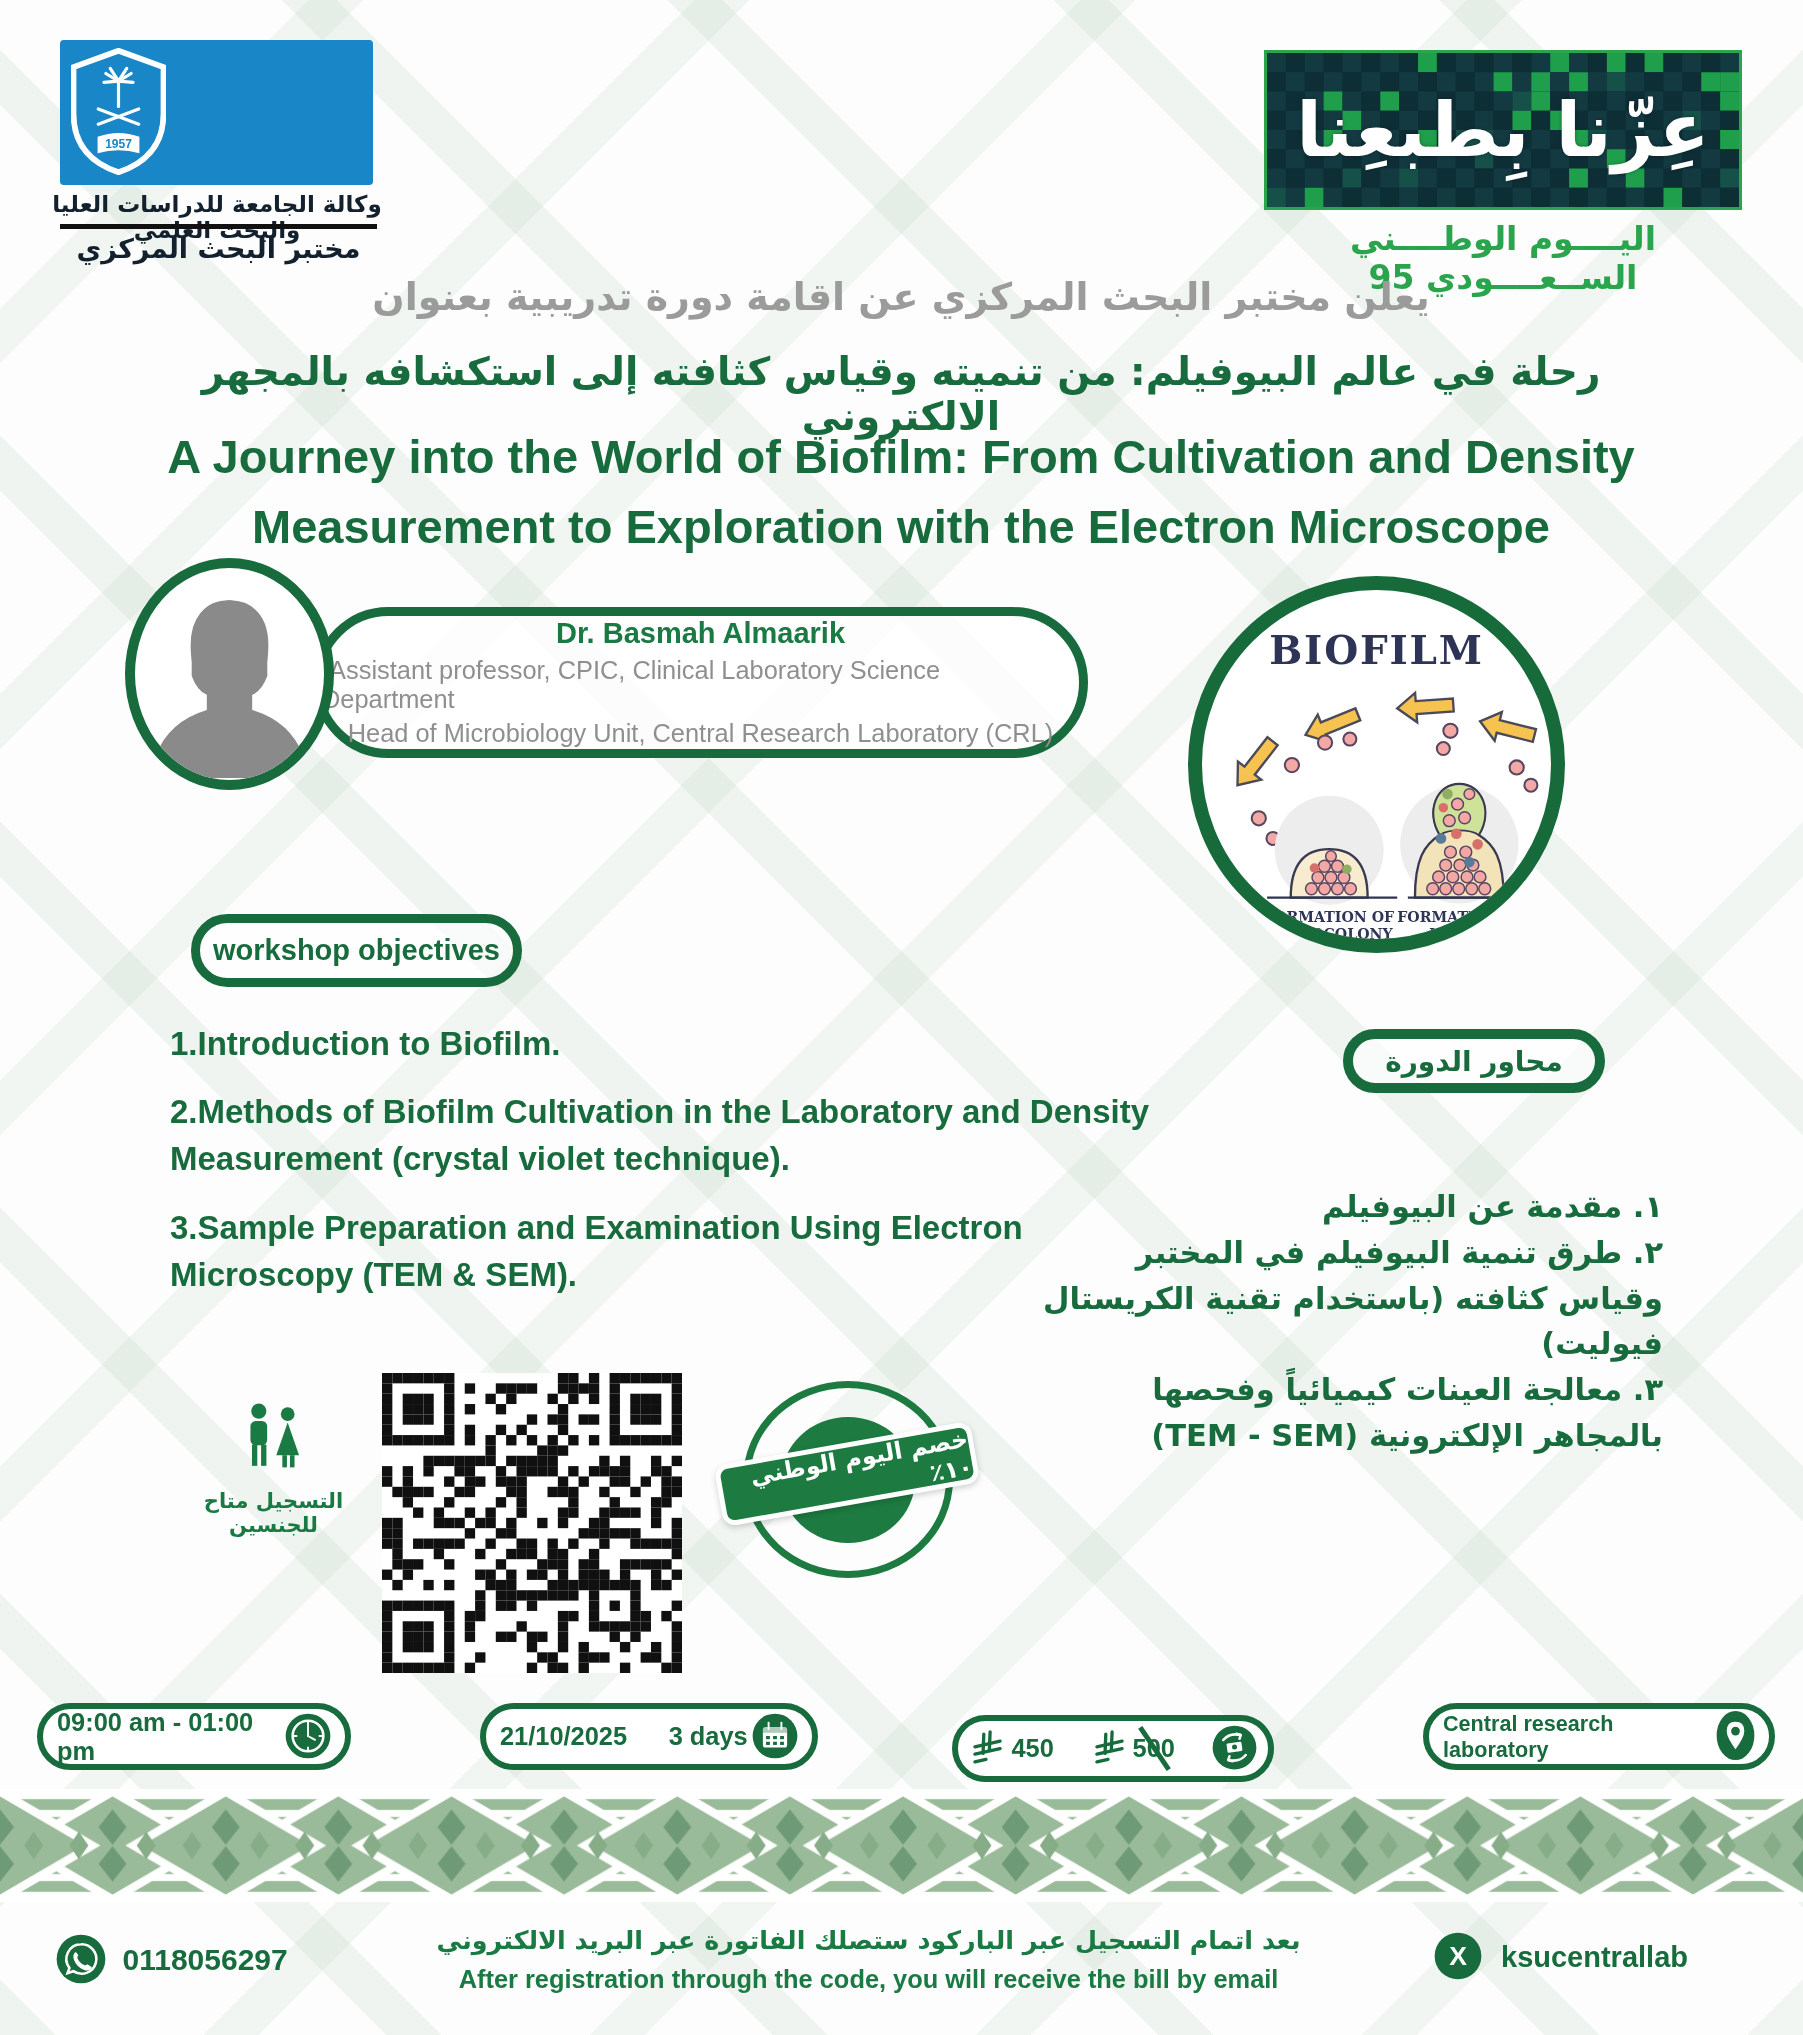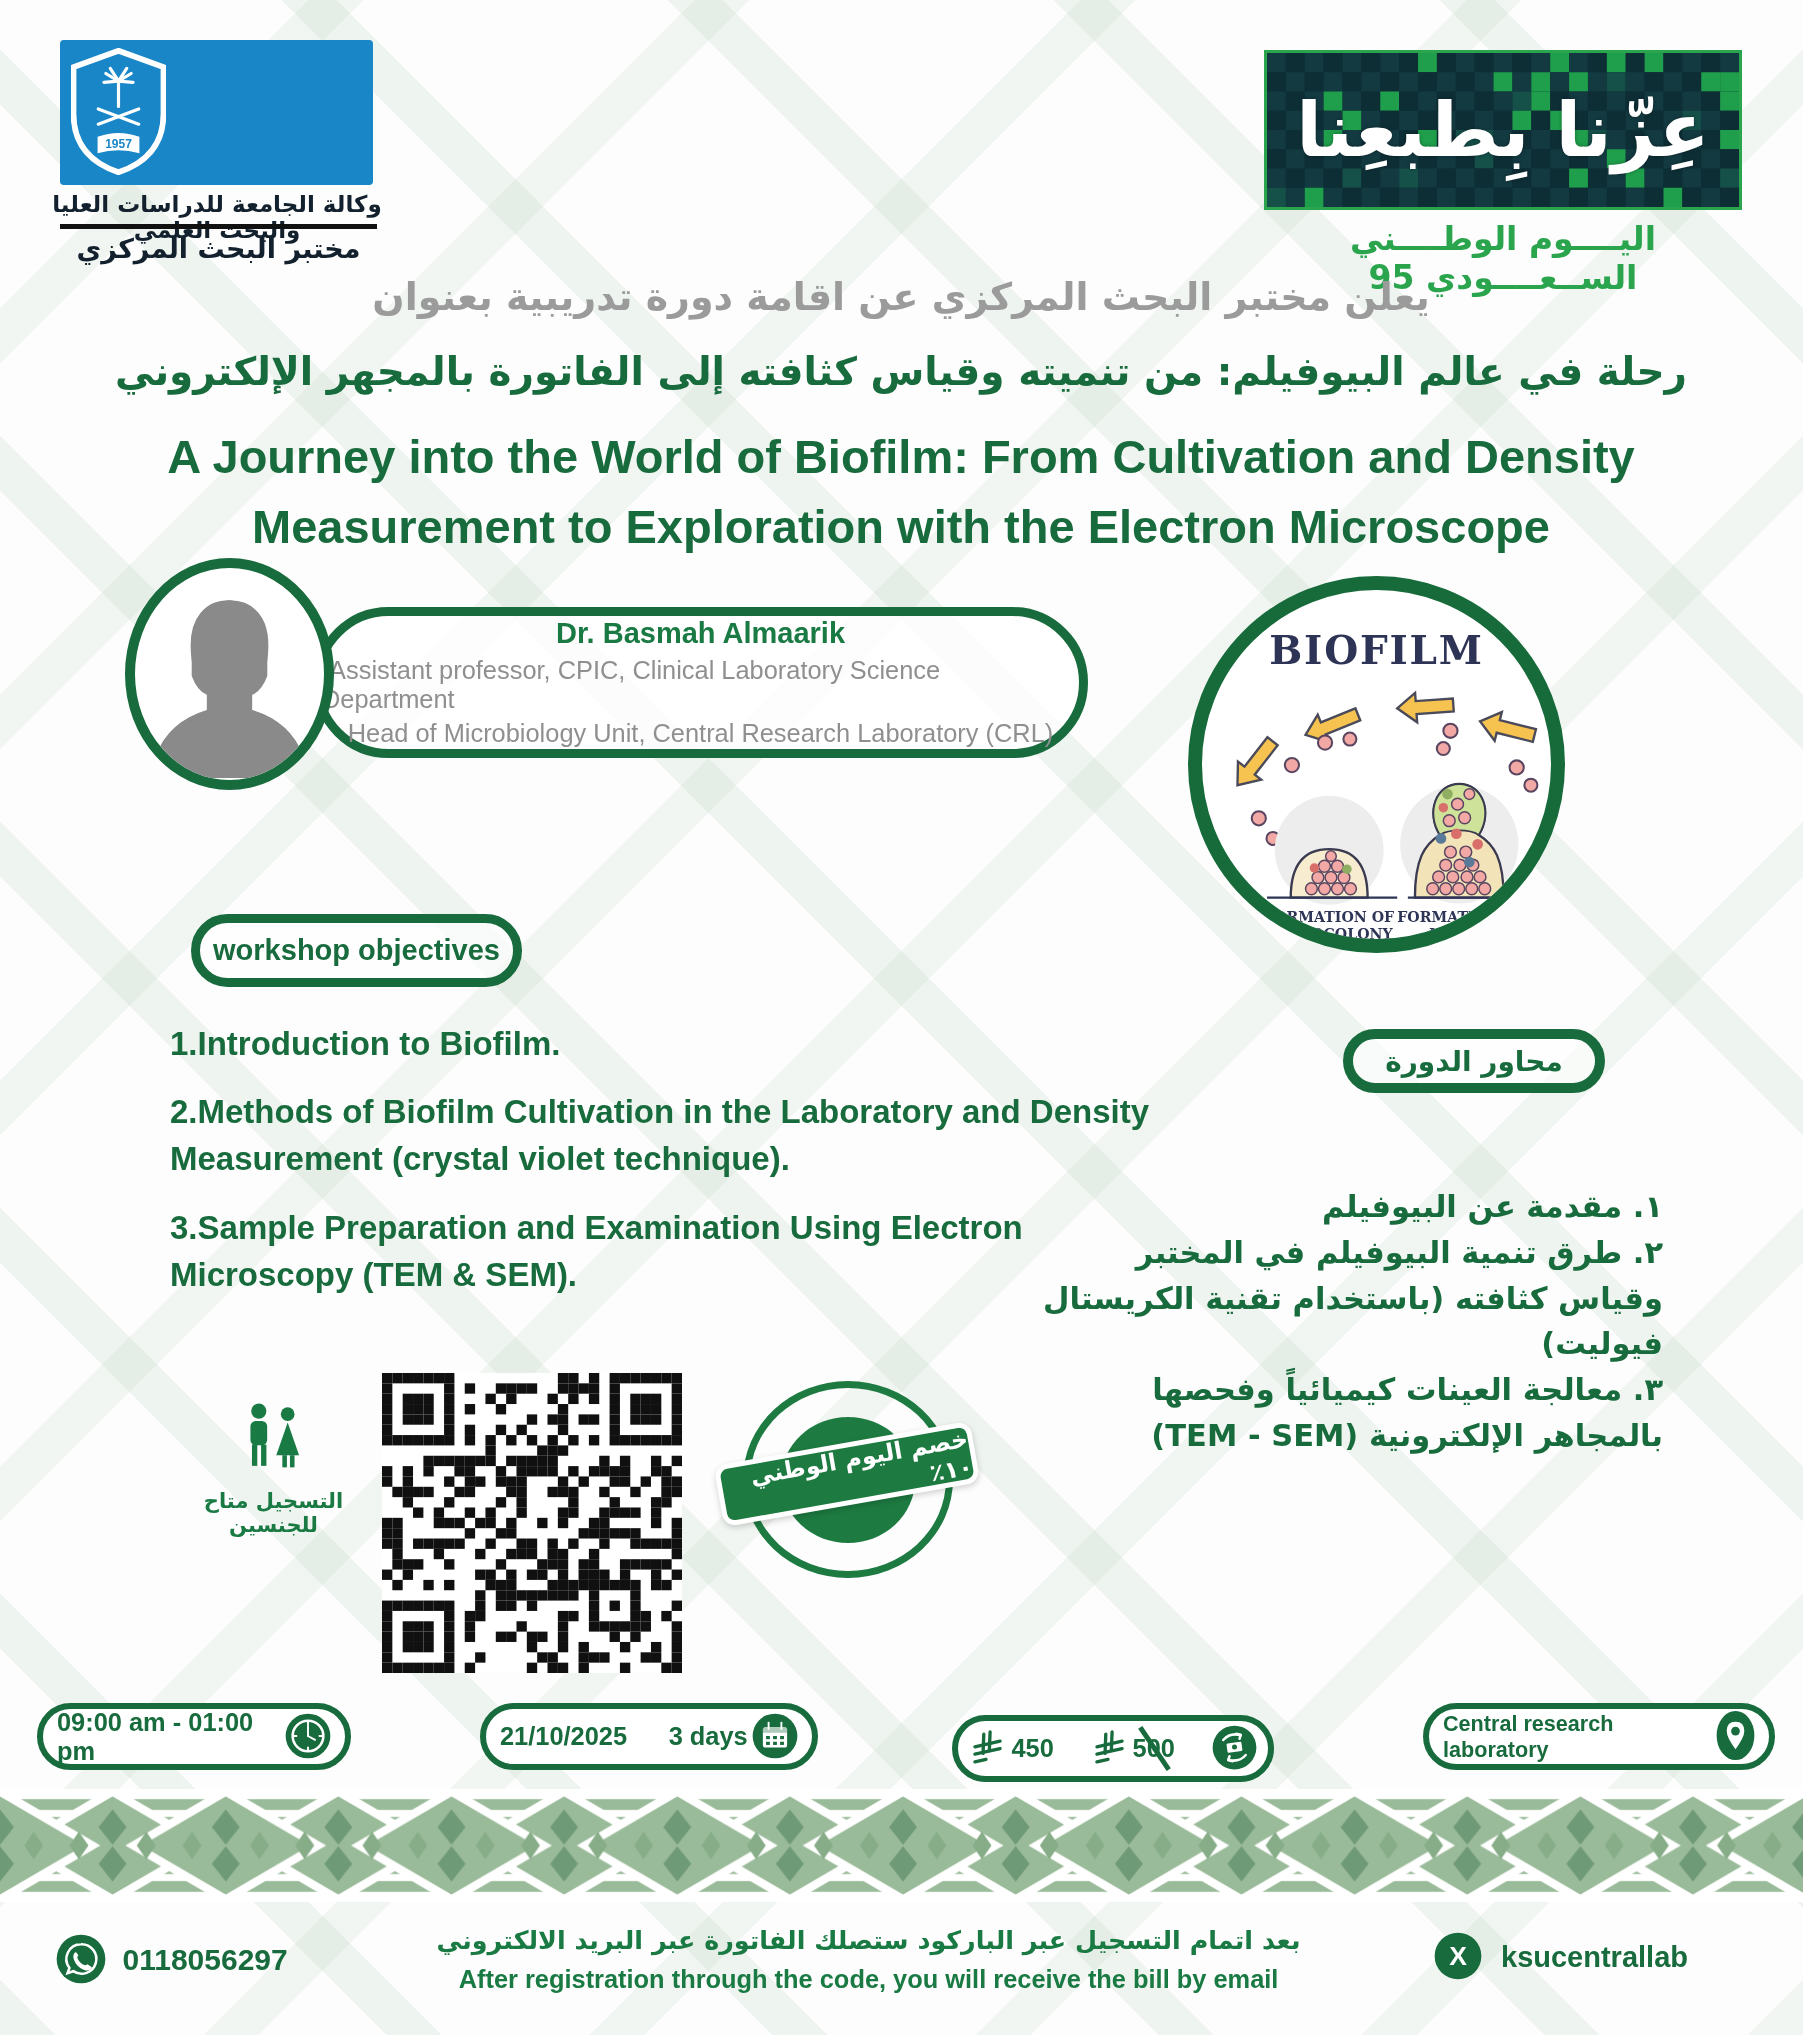--- a/index.html
+++ b/index.html
@@ -323,21 +323,21 @@
           <rect x="630" y="210" width="30" height="30" fill="#1f9e4b"></rect>
           <rect x="660" y="210" width="30" height="30" fill="#0e2e36"></rect>
           <rect x="690" y="210" width="30" height="30" fill="#133a41"></rect>
           <rect x="720" y="210" width="30" height="30" fill="#0e2e36"></rect>
         </svg></div>
     <div class="natday-slogan">عِزّنا بِطبعِنا</div>
   </div>
   <div class="abs natday-line">اليــــوم الوطــــني الســعــــودي 95</div>
 
   <div class="abs announce">يعلن مختبر البحث المركزي عن اقامة دورة تدريبية بعنوان</div>
-  <div class="abs course-ar">رحلة في عالم البيوفيلم: من تنميته وقياس كثافته إلى الفاتورة بالمجهر الإلكتروني</div>
+  <div class="abs course-ar">رحلة في عالم البيوفيلم: من تنميته وقياس كثافته إلى استكشافه بالمجهر الالكتروني</div>
   <div class="abs course-en">
     <div>A Journey into the World of Biofilm: From Cultivation and Density</div>
     <div>Measurement to Exploration with the Electron Microscope</div>
   </div>
 
   <div class="abs speaker-pill">
     <div class="speaker-name">Dr. Basmah Almaarik</div>
     <div class="speaker-role">,Assistant professor, CPIC, Clinical Laboratory Science Department</div>
     <div class="speaker-role">Head of Microbiology Unit, Central Research Laboratory (CRL)</div>
   </div>

